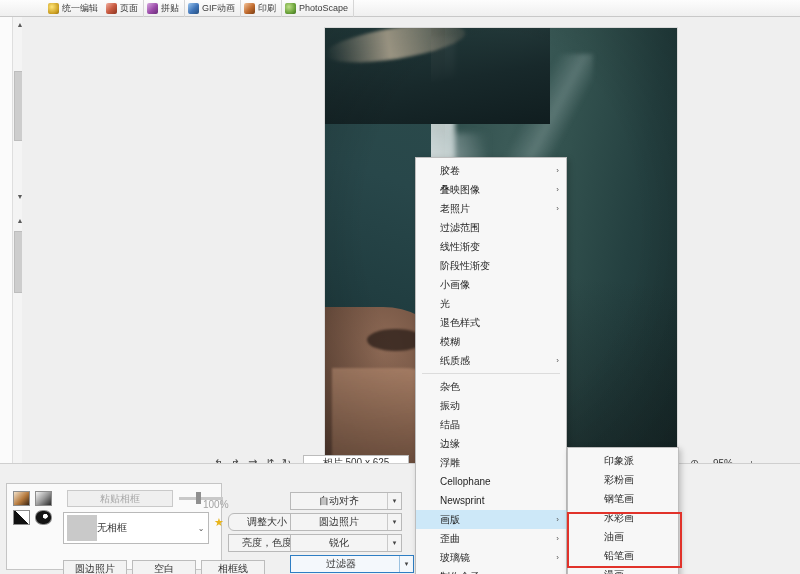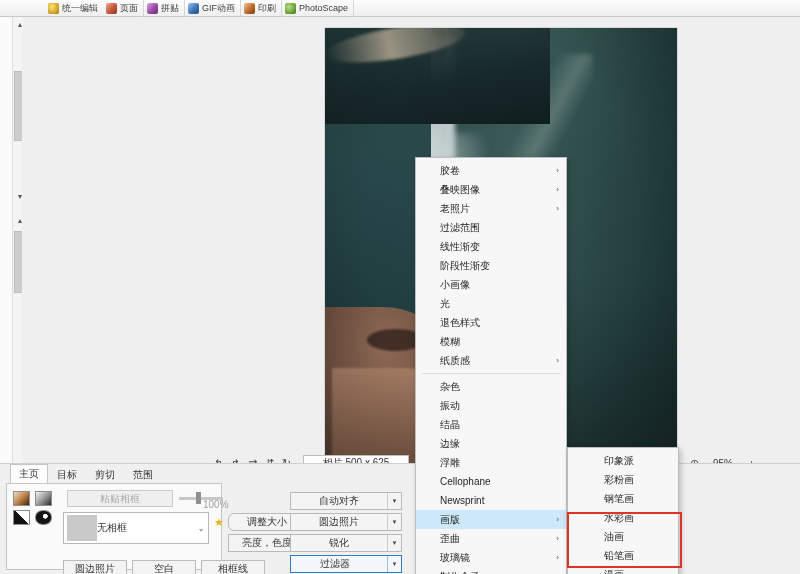--- a/index.html
+++ b/index.html
@@ -395,26 +395,20 @@
       <div class="zbtn">⊕</div>
       <div id="zoompct">95%</div>
       <div class="zbtn">＋</div>
       <div class="zbtn">－</div>
     </div>
   </div>
 
   <div id="bottompanel">
 
     <div id="bpleft">
-      <div class="bptabs">
-        <div class="bptab active">主页</div>
-        <div class="bptab">目标</div>
-        <div class="bptab">剪切</div>
-        <div class="bptab">范围</div>
-      </div>
 
       <div id="bpbox">
         <div id="swatches">
           <div class="sw sw1"></div>
           <div class="sw sw2"></div>
           <div class="sw sw3"></div>
           <div class="sw sw4"></div>
         </div>
 
         <div id="pastebtn">粘贴相框</div>
@@ -451,21 +445,21 @@
         <span class="arr">▾</span>
       </div>
       <div class="midbtn" style="left:0px; top:68px; width:92px;">
         <span class="lbl">亮度，色度</span>
         <span class="arr">▾</span>
       </div>
       <div class="midbtn" style="left:62px; top:68px; width:112px;">
         <span class="lbl">锐化</span>
         <span class="arr">▾</span>
       </div>
-      <div class="midbtn primary" style="left:62px; top:89px; width:112px;gap:8px;">
+      <div class="midbtn primary" style="left:62px; top:89px; width:124px;gap:8px;">
         <span class="lbl">过滤器</span>
         <span class="arr">▾</span>
       </div>
     </div>
 
     <div id="bpright"></div>
   </div>
 
   <div id="ctxmenu">
       <div class="mi">

